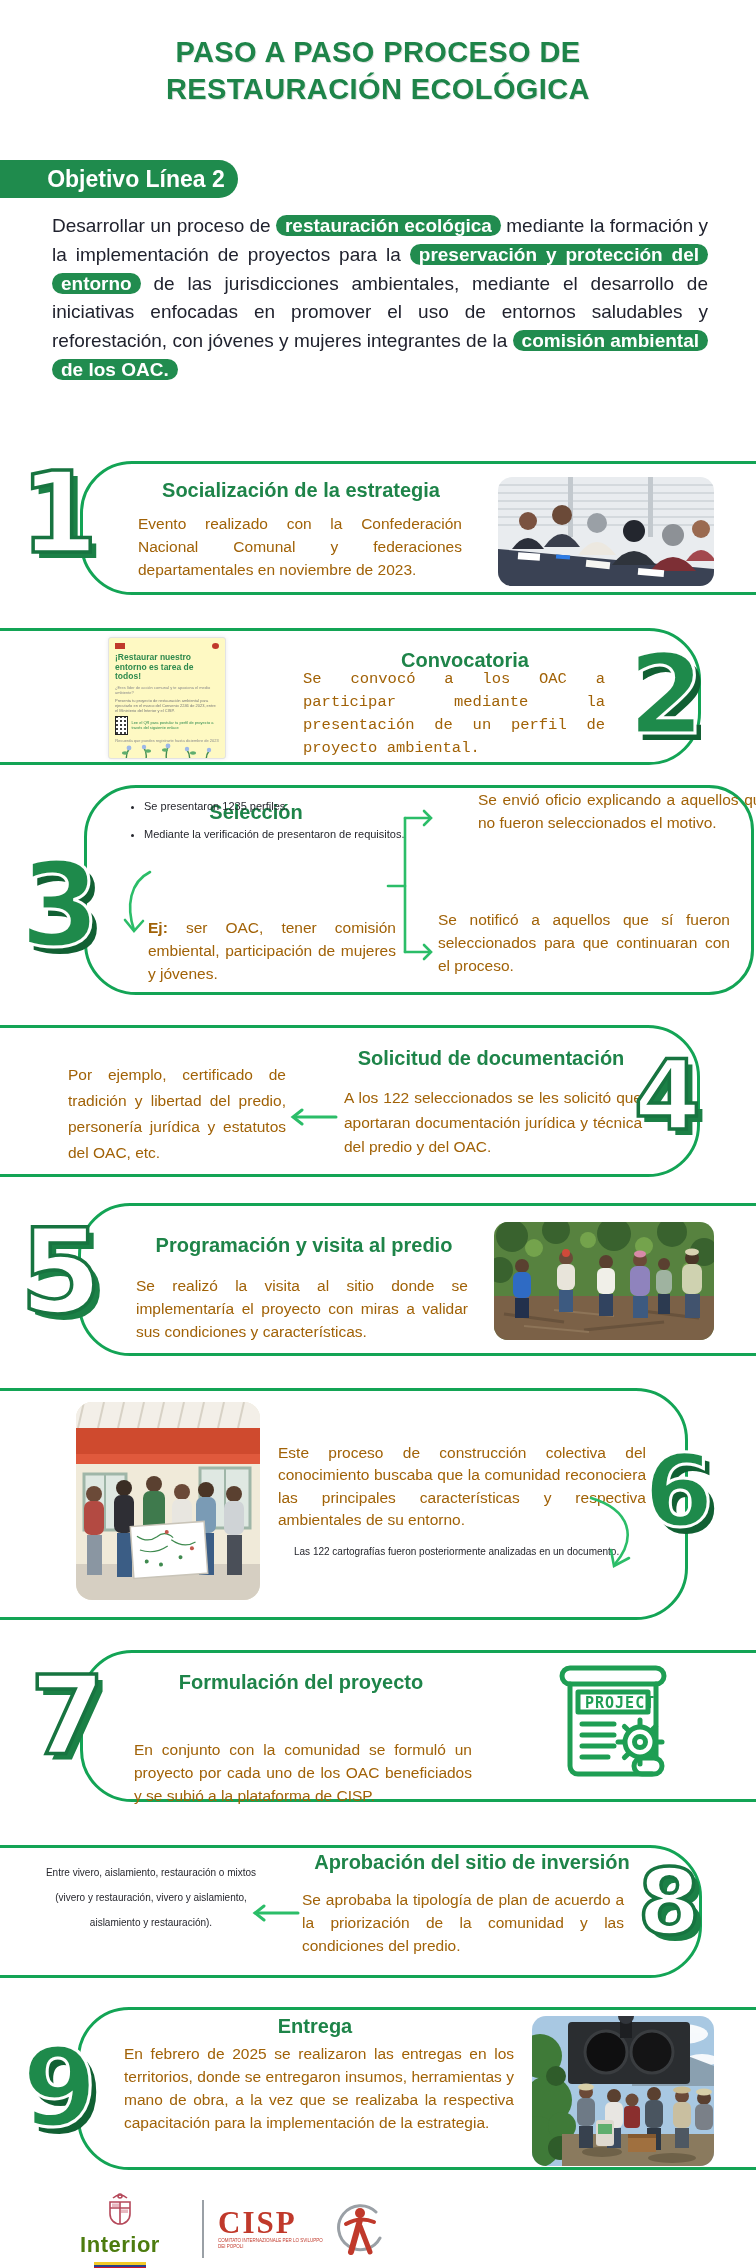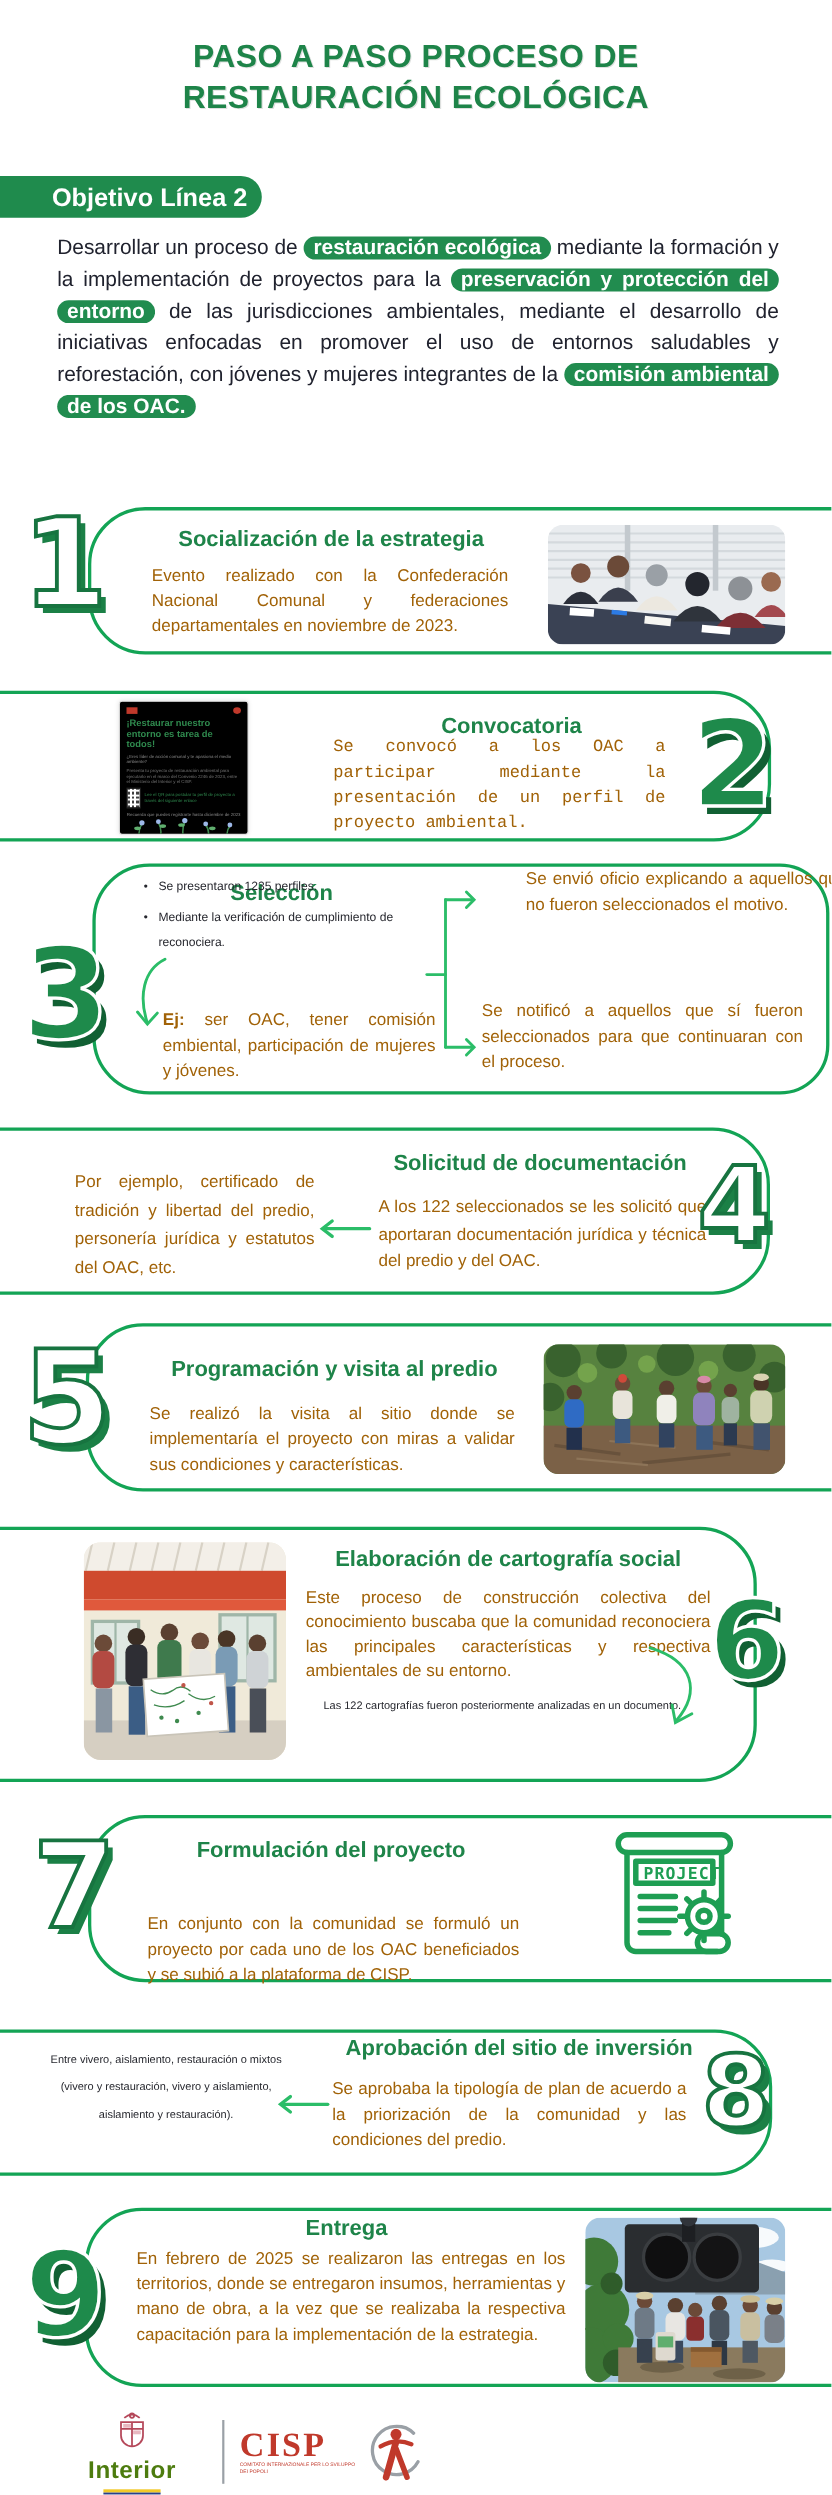--- a/index.html
+++ b/index.html
@@ -40,21 +40,21 @@
 
   
   .interior-label{font-weight:800;font-size:22px;color:#4d7c0f;letter-spacing:.5px;}
   .flagbar div{height:0;}
   .divider{width:2px;background:#9aa0a6;}
   .cisp-label{font-family:"Liberation Serif",serif;font-weight:700;font-size:31px;
               color:#C0392B;letter-spacing:2px;line-height:30px;}
   .cisp-sub{font-size:4.5px;color:#C0392B;line-height:5.5px;width:110px;}
 
   
-  .poster{position:absolute;background:#000000;border:1px solid #e3e3e3;border-radius:3px;
+  .poster{position:absolute;background:#fef9c3;border:1px solid #e3e3e3;border-radius:3px;
           box-shadow:0 0 4px rgba(0,0,0,.08);overflow:hidden;box-sizing:border-box;padding:5px 6px 0 6px;}
   .poster-top{display:flex;justify-content:space-between;margin-bottom:4px;}
   .poster-head{color:#2F8A4E;font-weight:800;font-size:8.5px;line-height:9.5px;}
   .poster-line{font-size:4px;line-height:5px;color:#8a8a8a;margin-top:3px;}
   .poster-qr-row{display:flex;gap:3px;margin-top:3px;align-items:center;}
   .qr{width:17px;height:17px;background:
       repeating-linear-gradient(0deg,#222 0 2px,#fff 2px 4px),
       repeating-linear-gradient(90deg,#222 0 2px,#fff 2px 4px);background-blend-mode:screen;
       border:1px solid #222;}
 </style>
@@ -148,21 +148,21 @@
       </g>
     </svg>
     
   </div>
 
   <div class="box rboth" style="left:84px;top:785px;width:670px;height:210px;"></div>
   <div class="num num-g" style="left:20px;top:848px;font-size:115px;">3</div>
   <div class="stitle" style="left:120px;top:800px;width:272px;">Selección</div>
   <ul class="bullets snote" style="left:128px;top:795px;width:268px;font-size:11px;">
       <li>Se presentaron 1235 perfiles.</li>
-      <li>Mediante la verificación de cumplimiento de reconociera.</li>
+      <li>Mediante la verificación de presentaron de requisitos.</li>
     </ul>
   <div class="sbody" style="left:148px;top:916px;width:248px;">
     <b>Ej:</b><span> ser OAC, tener comisión embiental, participación de mujeres y jóvenes.</span>
   </div>
   <div class="sbody" style="left:438px;top:788px;width:292px;margin-left:40px;">Se envió oficio explicando a aquellos que no fueron seleccionados el motivo.</div>
   <div class="sbody" style="left:438px;top:908px;width:292px;">Se notificó a aquellos que sí fueron seleccionados para que continuaran con el proceso.</div>
   <svg class="abs" style="left:380px;top:780px;" width="60" height="190" viewBox="0 0 60 190">
     <g fill="none" stroke="#2BBD68" stroke-width="2.6" stroke-linecap="round">
       <path d="M25,38 L25,172"></path>
       <path d="M8,106 L25,106"></path>
@@ -243,21 +243,20 @@
         <circle cx="198" cy="36" r="7" fill="#4a3526"></circle>
           <rect x="188" y="42" width="20" height="30" rx="7" fill="#cfd2b0"></rect>
           <rect x="191" y="72" width="15" height="24" fill="#41536e"></rect>
           <ellipse cx="198" cy="30" rx="7" ry="3.4" fill="#d9d3b2"></ellipse>
       </g>
     </svg>
   </div>
 
   <div class="box rr" style="left:-44px;top:1388px;width:732px;height:232px;"></div>
   <div class="num num-g" style="left:644px;top:1442px;font-size:100px;">6</div>
-  <div class="stitle" style="left:276px;top:1406px;width:372px;">Elaboración de cartografía social</div>
   <div class="sbody" style="left:278px;top:1442px;width:368px;line-height:22.3px;">Este proceso de construcción colectiva del conocimiento buscaba que la comunidad reconociera las principales características y respectiva ambientales de su entorno.</div>
   <div class="snote" style="left:294px;top:1540px;width:344px;">Las 122 cartografías fueron posteriormente analizadas en un documento.</div>
   <svg class="abs" style="left:585px;top:1492px;" width="62" height="82" viewBox="0 0 62 82">
     <g fill="none" stroke="#2BBD68" stroke-width="2.6" stroke-linecap="round">
       <path d="M6,6 C46,18 52,46 30,72"></path>
       <path d="M26,58 L29,74 L44,66"></path>
     </g>
   </svg>
   <div class="photo" style="left:76px;top:1402px;width:184px;height:198px;border-radius:16px;">
     <svg width="184" height="198" viewBox="0 0 184 198" xmlns="http://www.w3.org/2000/svg">

